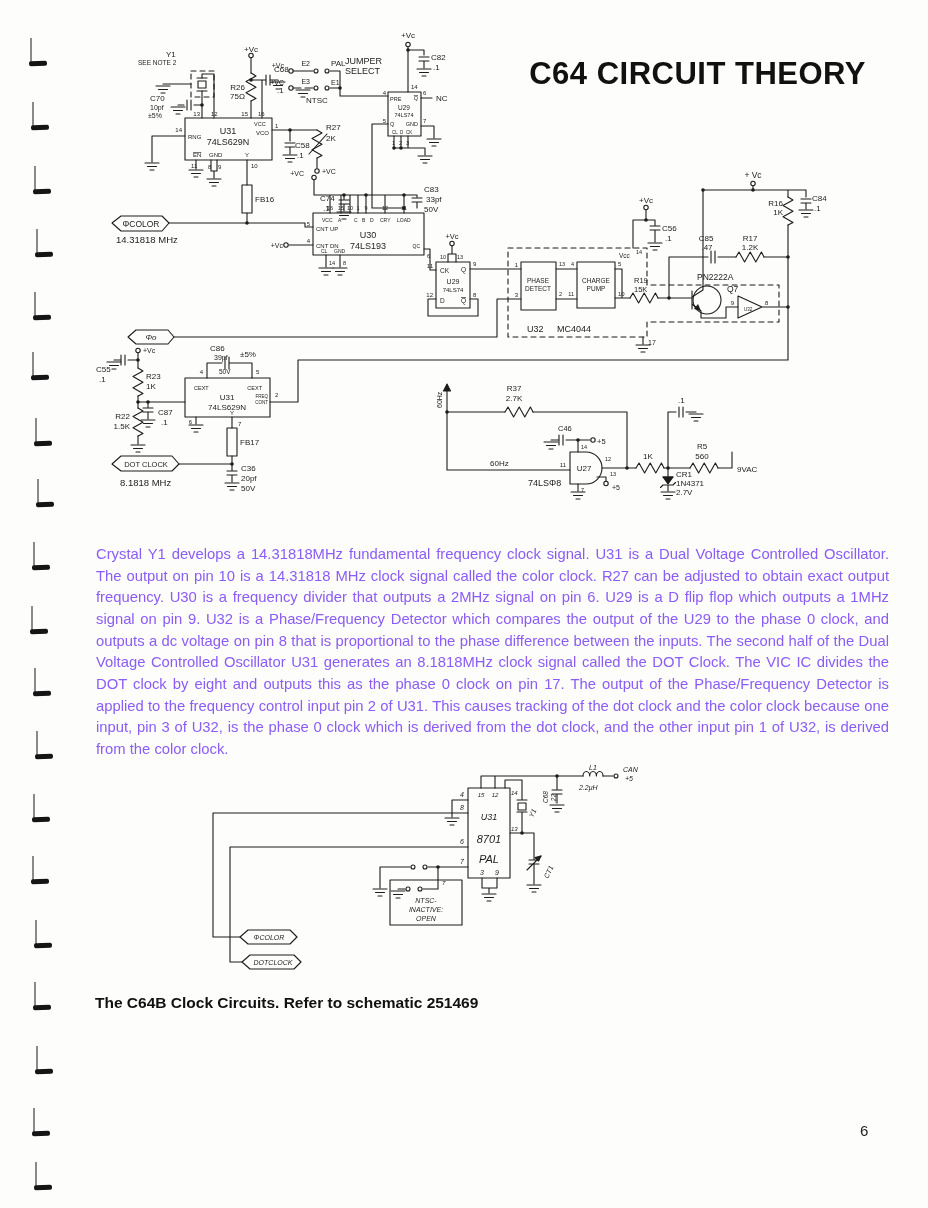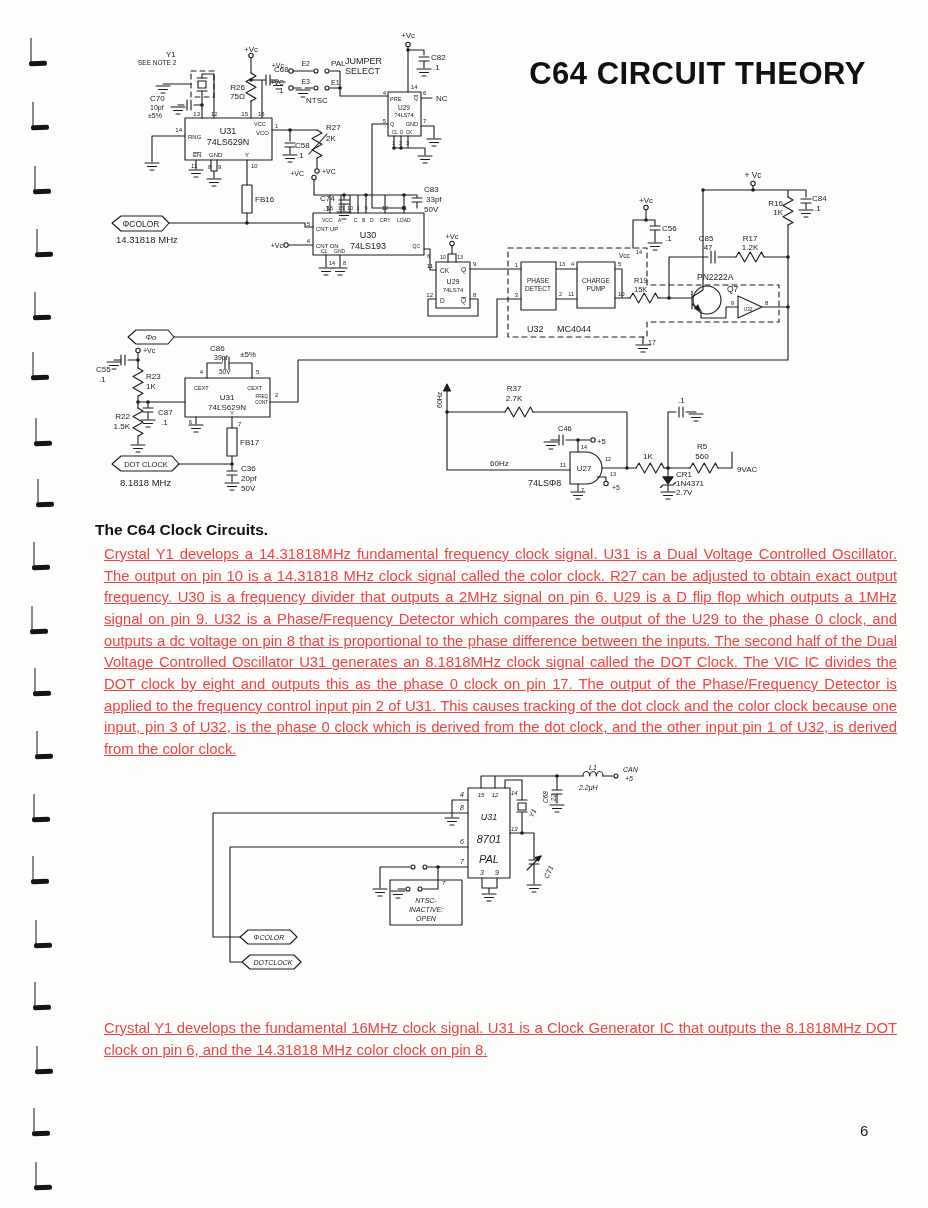--- a/index.html
+++ b/index.html
@@ -3,22 +3,22 @@
 <meta charset="utf-8">
 <style>
   html,body{margin:0;padding:0;background:#e8e8e6;}
   .page{position:relative;width:928px;height:1208px;background:#fdfdfb;overflow:hidden;
         font-family:"Liberation Sans",sans-serif;color:#1a1a1a;}
   .title{position:absolute;right:46px;top:40px;margin:16px;font-size:31px;font-weight:bold;
          letter-spacing:.5px;color:#111;}
   .schsvg{position:absolute;left:0;}
   svg text{font-family:"Liberation Sans",sans-serif;fill:#1c1c1c;}
   .sec-head{position:absolute;left:95px;width:793px;font-size:15.5px;font-weight:bold;color:#111;}
-  .sec-body{position:absolute;left:104px;width:793px;font-size:14.8px;line-height:21.65px;
-            text-align:justify;color:#ef4444;text-decoration:underline;}
+  .sec-body{position:absolute;left:96px;width:793px;font-size:14.8px;line-height:21.65px;
+            text-align:justify;color:#8b5cf6;}
   .pageno{position:absolute;left:860px;top:1122px;font-size:15px;color:#222;}
   .bmark{position:absolute;width:17px;height:26px;border-left:2px solid #8a8a8a;}
   .bmark::after{content:"";position:absolute;left:-3px;bottom:-2px;width:18px;height:5px;
                 background:#151515;border-radius:2px;transform:rotate(-2deg);}
   .dash{stroke-dasharray:5 4;}
 </style>
 </head>
 <body>
 
 <div class="page">
@@ -416,21 +416,20 @@
         <text x="676" y="477" font-size="8">CR1</text>
         <text x="676" y="486" font-size="8">1N4371</text>
         <text x="676" y="495" font-size="8">2.7V</text>
         <text x="702" y="449" font-size="8" text-anchor="middle">R5</text>
         <text x="702" y="459" font-size="8" text-anchor="middle">560</text>
         <text x="737" y="472" font-size="8">9VAC</text>
         <text x="678" y="403" font-size="8">.1</text>
       </g>
   </svg>
 
-  <div class="sec-head" style="top:521px">The C64 Clock Circuits.</div>
   <div class="sec-body" style="top:544px">Crystal Y1 develops a 14.31818MHz fundamental frequency clock signal. U31 is a Dual Voltage Controlled Oscillator. The output on pin 10 is a 14.31818 MHz clock signal called the color clock. R27 can be adjusted to obtain exact output frequency. U30 is a frequency divider that outputs a 2MHz signal on pin 6. U29 is a D flip flop which outputs a 1MHz signal on pin 9. U32 is a Phase/Frequency Detector which compares the output of the U29 to the phase 0 clock, and outputs a dc voltage on pin 8 that is proportional to the phase difference between the inputs. The second half of the Dual Voltage Controlled Oscillator U31 generates an 8.1818MHz clock signal called the DOT Clock. The VIC IC divides the DOT clock by eight and outputs this as the phase 0 clock on pin 17. The output of the Phase/Frequency Detector is applied to the frequency control input pin 2 of U31. This causes tracking of the dot clock and the color clock because one input, pin 3 of U32, is the phase 0 clock which is derived from the dot clock, and the other input pin 1 of U32, is derived from the color clock.</div>
 
   <svg class="schsvg" style="top:750px" width="928" height="235" viewBox="0 750 928 235">
     <g stroke="#1c1c1c" stroke-width="1.1" fill="none" stroke-linecap="round" stroke-linejoin="round">
       <g>
         <rect x="468" y="788" width="42" height="90"></rect>
         <path d="M481,788 V776 M495,788 V776 M481,776 H583 M603,776 H613 M557,776 V789 M552,790 H562 M552,794 H562 M557,794 V803"></path>
         <path d="M583,776 a3.3,4.5 0 0 1 6.7,0 a3.3,4.5 0 0 1 6.7,0 a3.3,4.5 0 0 1 6.6,0"></path>
         <circle cx="616" cy="776" r="2"></circle>
         <use href="#gnd" transform="translate(557,805)"></use>
@@ -485,16 +484,16 @@
         <text x="625" y="781" font-size="7" font-style="italic">+5</text>
         <text x="442" y="885" font-size="6" font-style="italic">7</text>
         <text x="426" y="903" font-size="7" text-anchor="middle" font-style="italic">NTSC-</text>
         <text x="426" y="912" font-size="7" text-anchor="middle" font-style="italic">INACTIVE:</text>
         <text x="426" y="921" font-size="7" text-anchor="middle" font-style="italic">OPEN</text>
         <text x="269" y="940" font-size="7" text-anchor="middle" font-style="italic">ΦCOLOR</text>
         <text x="273" y="965" font-size="7" text-anchor="middle" font-style="italic">DOTCLOCK</text>
       </g>
   </svg>
 
-  <div class="sec-body" style="top:1018px">Crystal Y1 develops the fundamental 16MHz clock signal. U31 is a Clock Generator IC that outputs the 8.1818MHz DOT clock on pin 6, and the 14.31818 MHz color clock on pin 8.</div>
+  <div class="sec-head" style="top:994px">The C64B Clock Circuits. Refer to schematic 251469</div>
 
   <div class="pageno">6</div>
 </div>
 
 </body></html>

